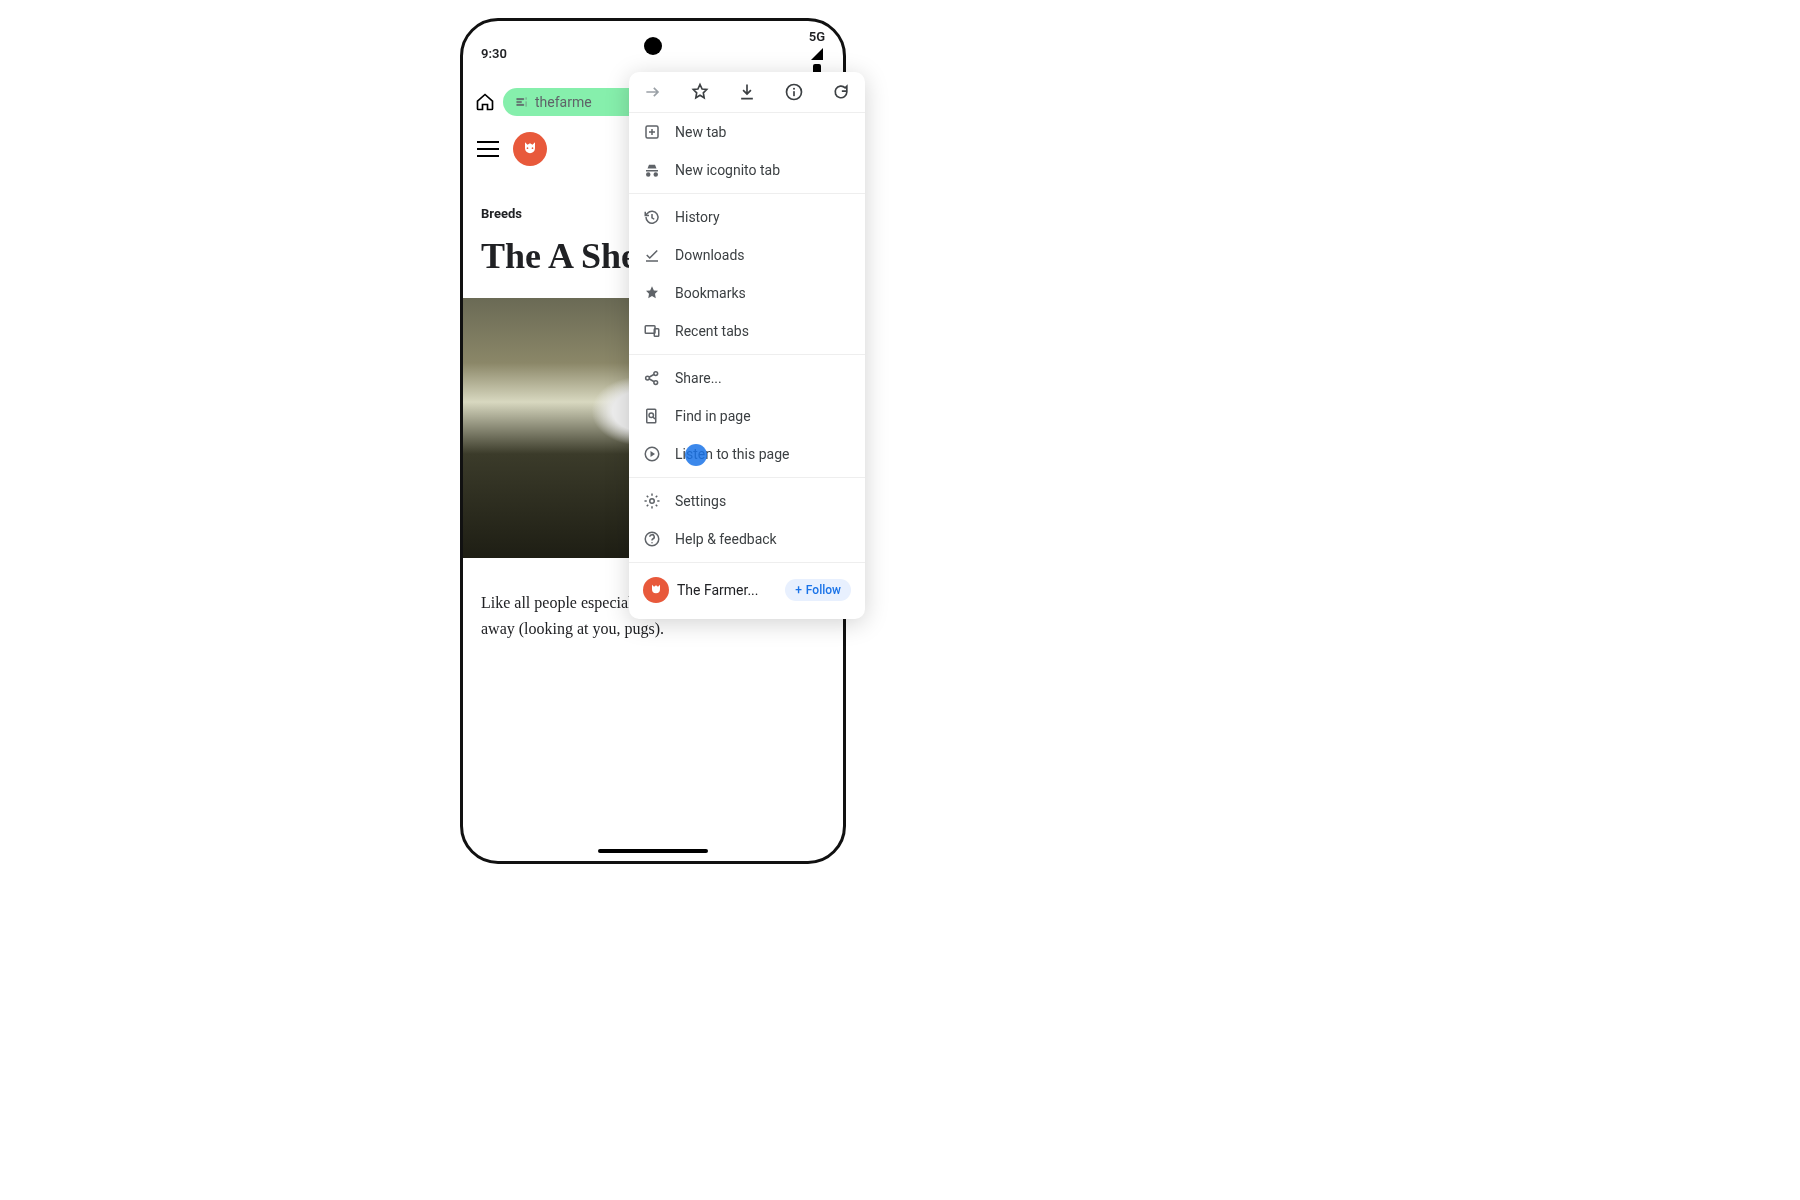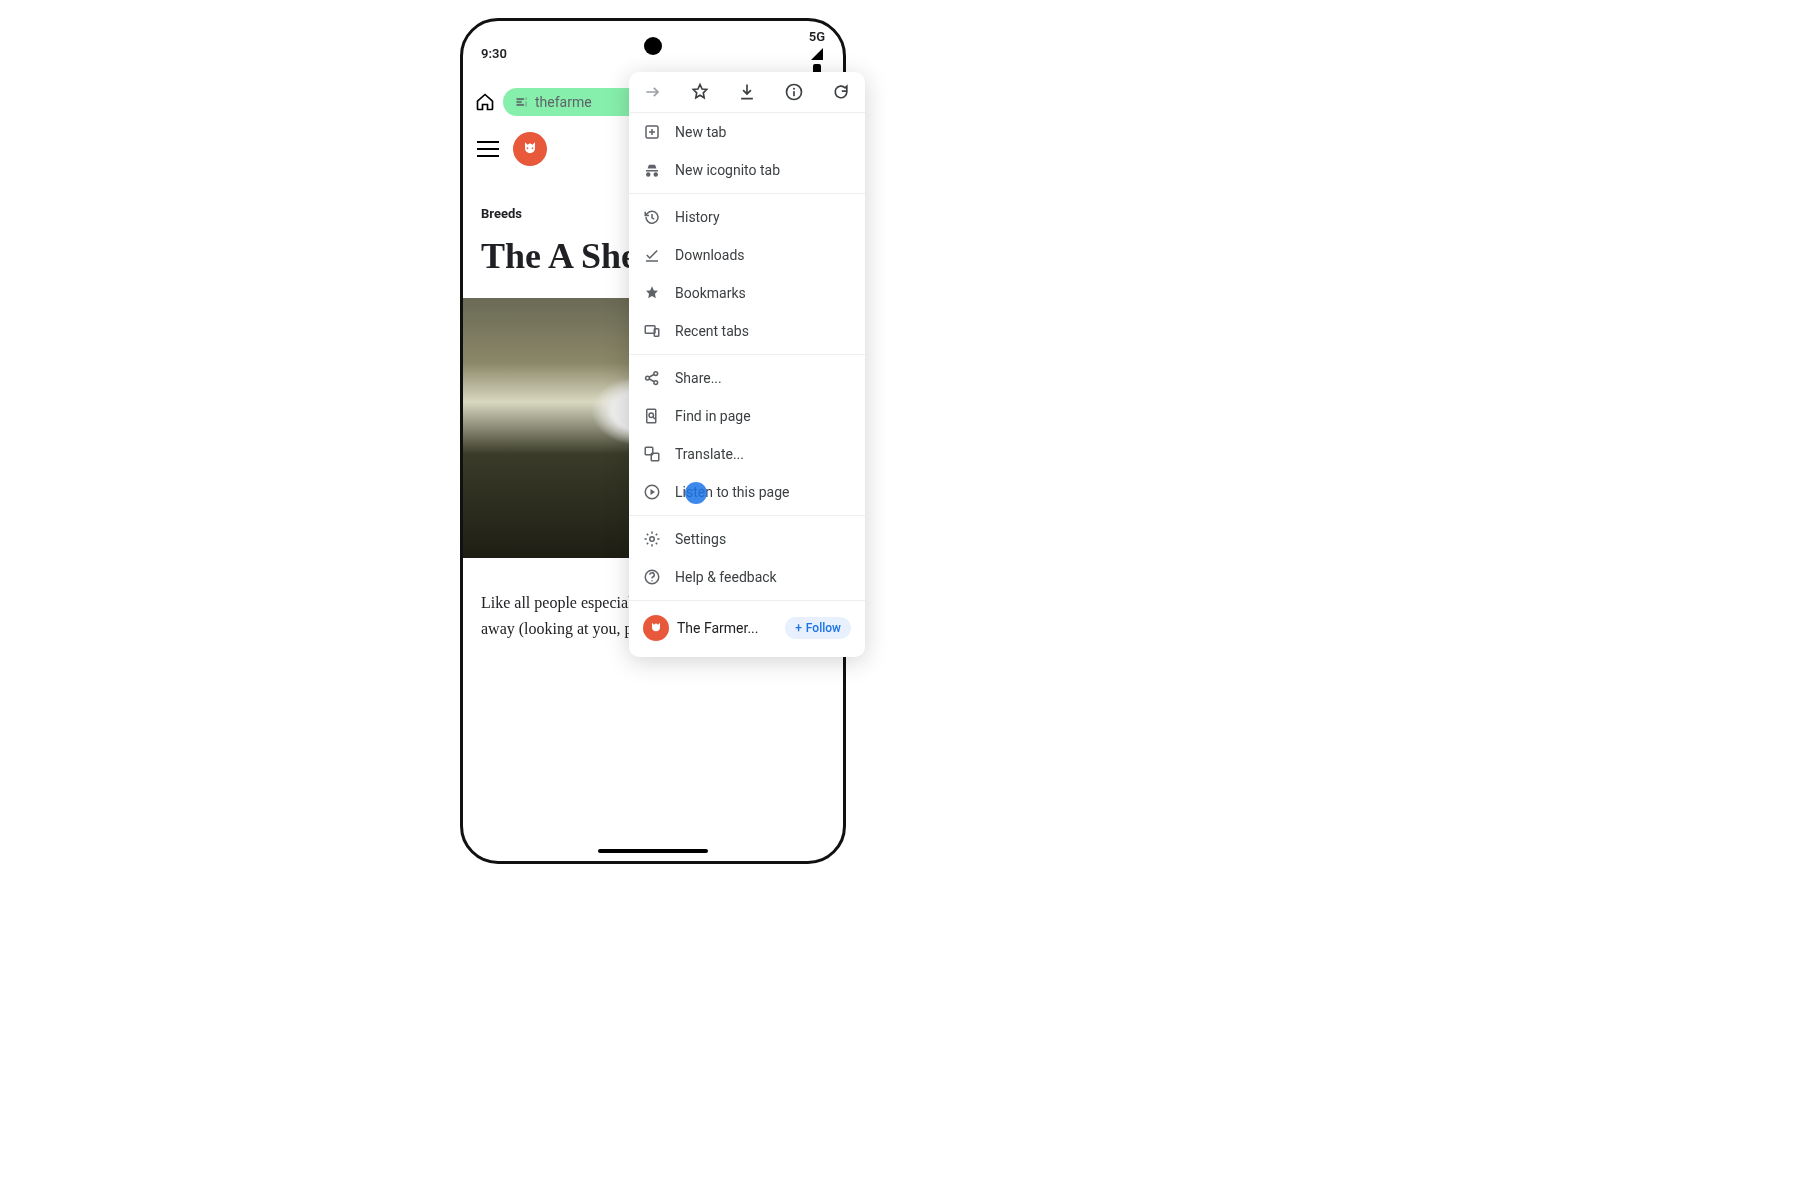--- a/index.html
+++ b/index.html
@@ -199,29 +199,20 @@
             <rect x="5" y="3" width="12" height="18" rx="1" fill="none" stroke="#5f6368" stroke-width="2"></rect>
             <circle cx="11" cy="11" r="3" fill="none" stroke="#5f6368" stroke-width="2"></circle>
             <path d="m13 13 3 3" stroke="#5f6368" stroke-width="2"></path>
           </svg>
         </span>
       <span>Find in page</span>
     </div>
     <div class="mitem">
       <span class="mi">
           <svg viewBox="0 0 24 24" width="18" height="18">
-            <rect x="3" y="3" width="10" height="10" rx="1" fill="none" stroke="#5f6368" stroke-width="2"></rect>
-            <rect x="11" y="11" width="10" height="10" rx="1" fill="none" stroke="#5f6368" stroke-width="2"></rect>
-          </svg>
-        </span>
-      <span>Translate...</span>
-    </div>
-    <div class="mitem">
-      <span class="mi">
-          <svg viewBox="0 0 24 24" width="18" height="18">
             <circle cx="12" cy="12" r="9" fill="none" stroke="#5f6368" stroke-width="2"></circle>
             <path fill="#5f6368" d="M10 8v8l6-4z"></path>
           </svg>
         </span>
       <span>Listen to this page</span>
       <span class="tapdot" style="left:56px;top:9px;"></span>
     </div>
     <div class="sep"></div>
     <div class="mitem">
       <span class="mi">

